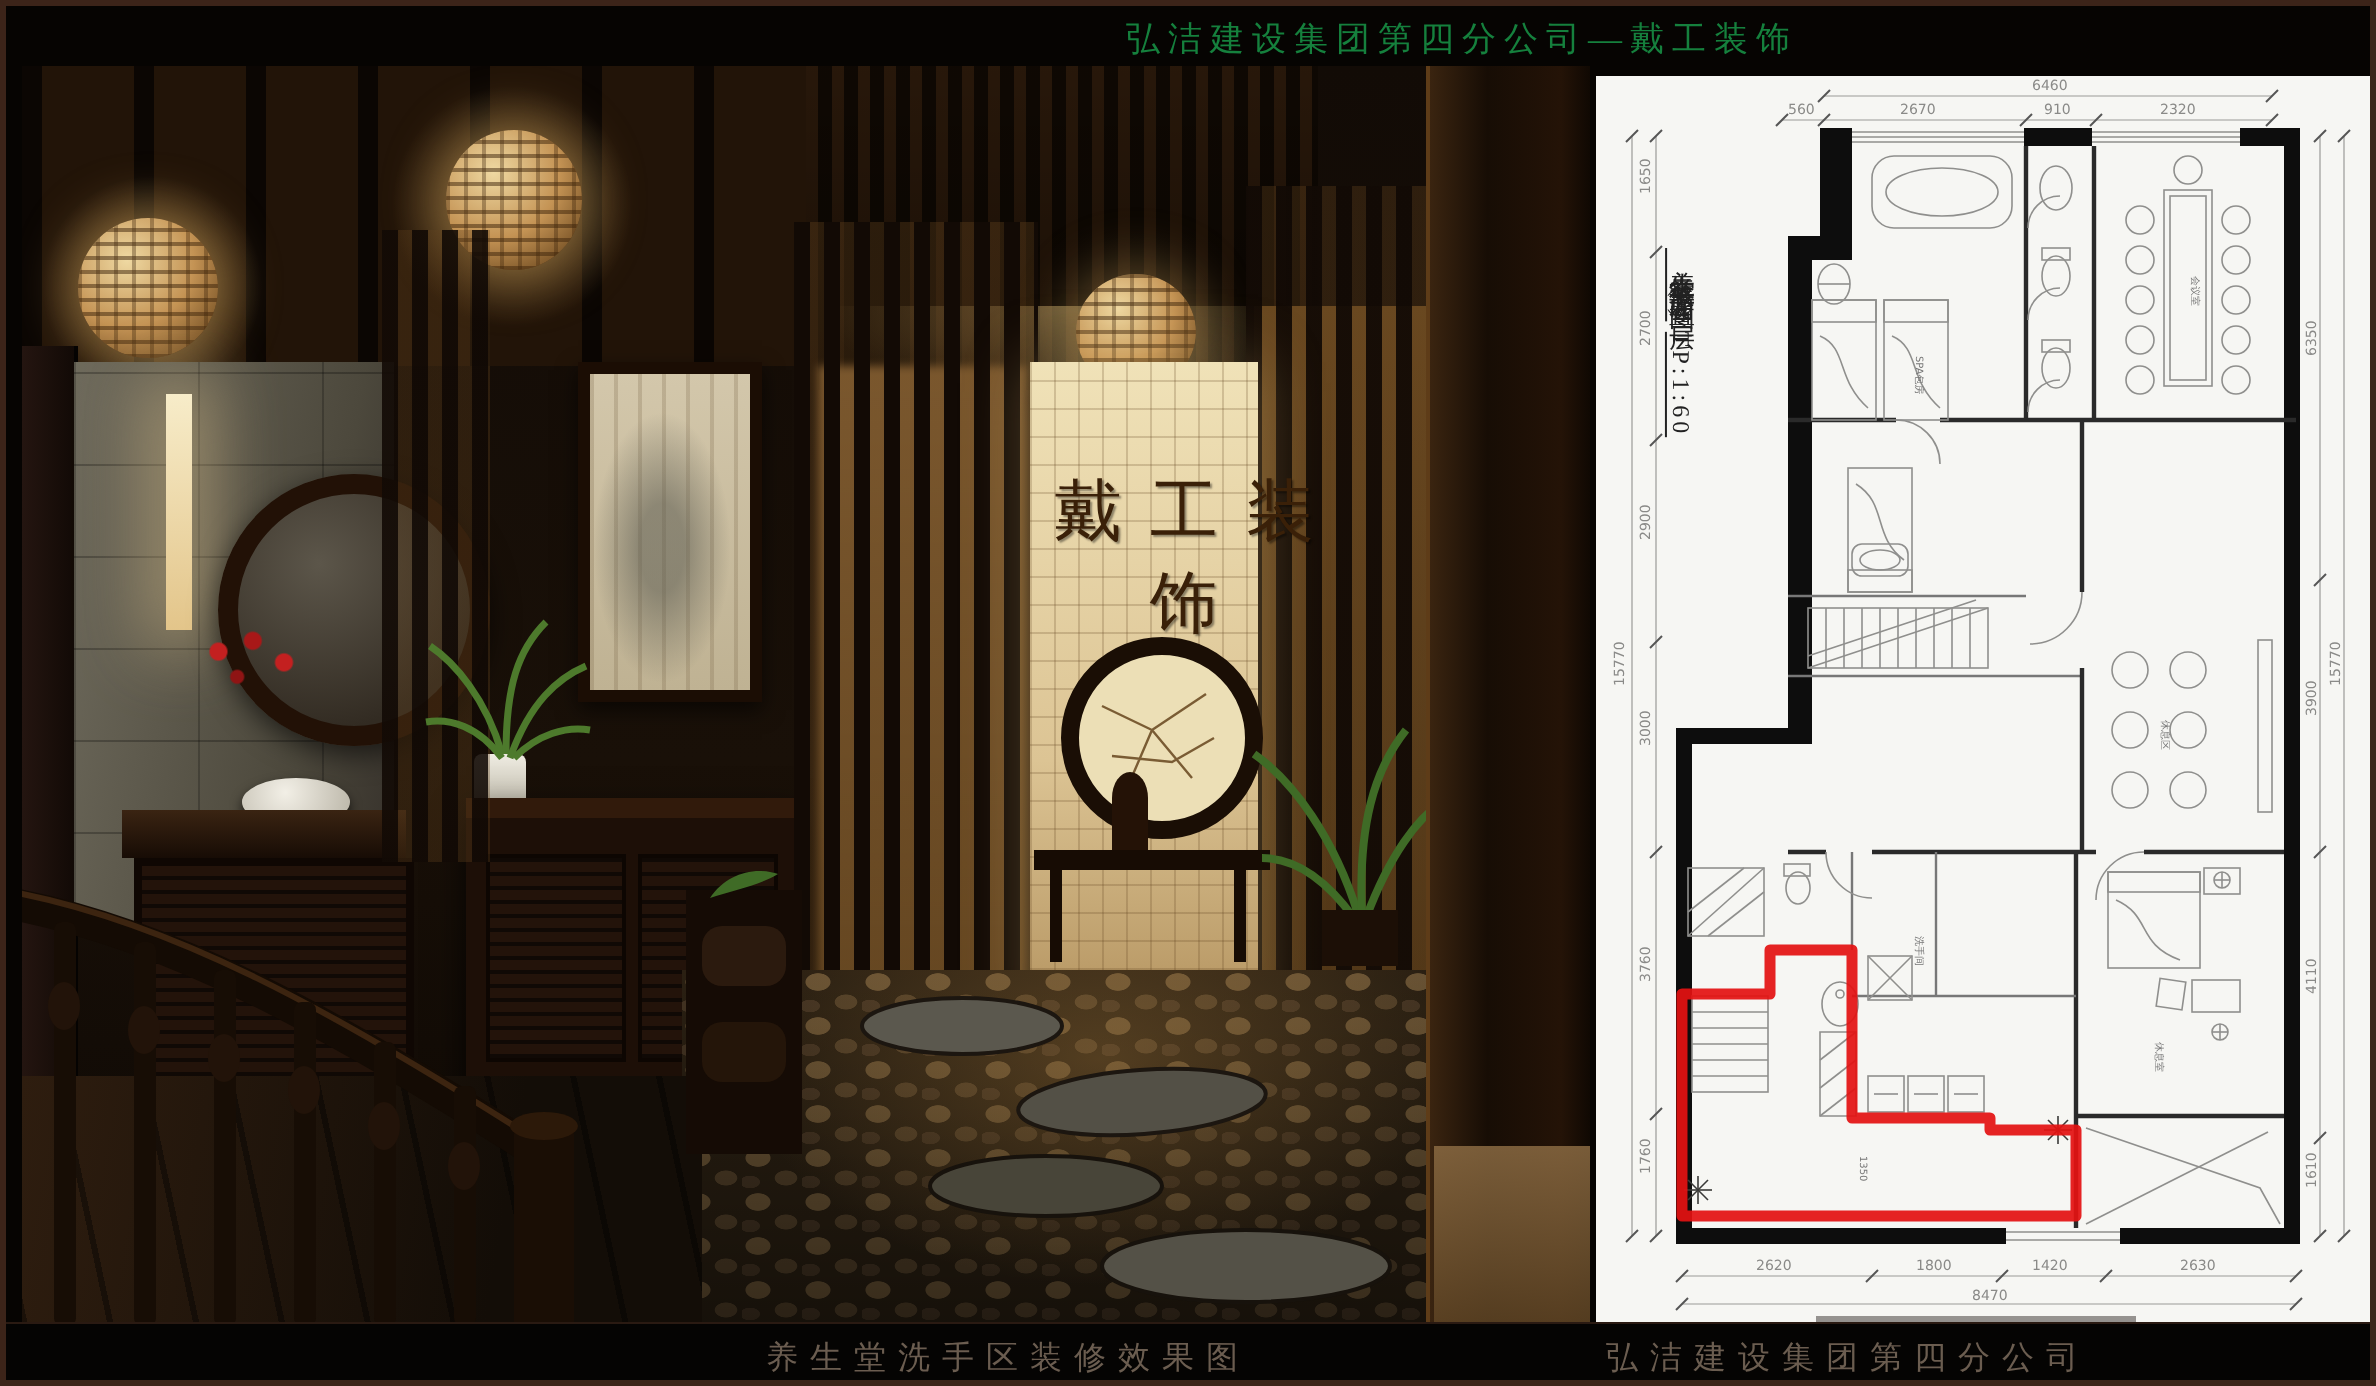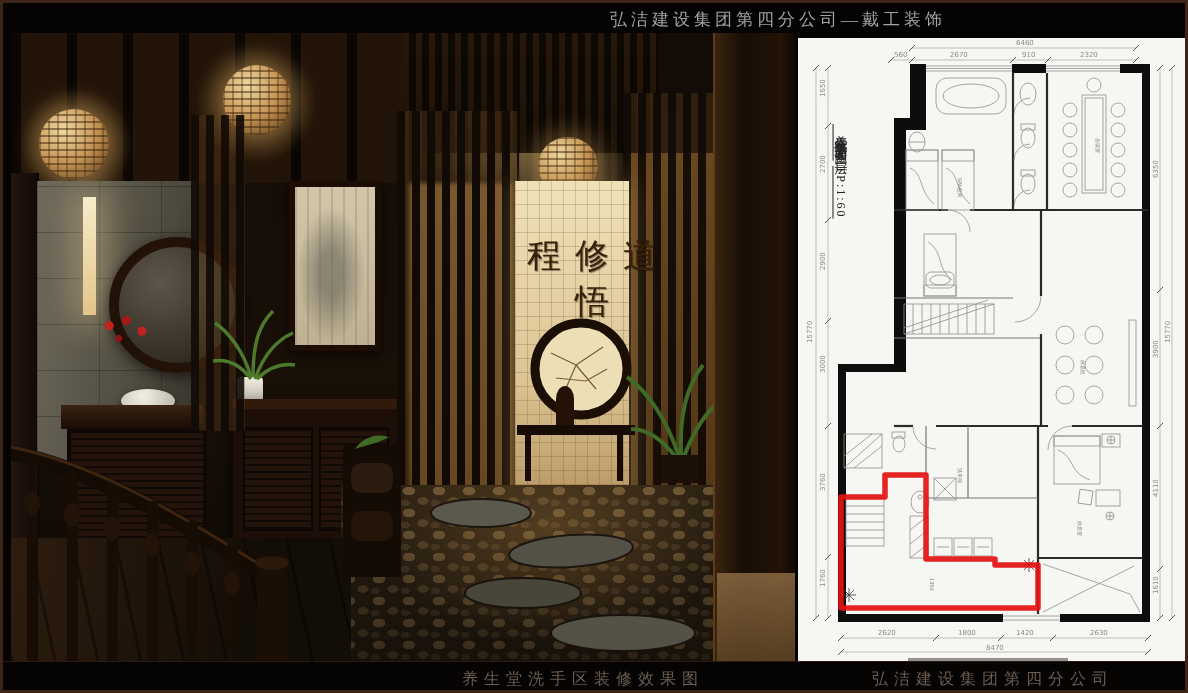--- a/index.html
+++ b/index.html
@@ -1,20 +1,20 @@
 <!DOCTYPE html>
 <html><head>
 <meta charset="utf-8">
 <style>
   html,body{margin:0;padding:0;background:#000;}
   #canvas{position:relative;width:1188px;height:693px;background:#060402;overflow:hidden;
           font-family:"Liberation Serif",serif;box-sizing:border-box;border:3px solid #3c2419;}
   .abs{position:absolute;}
-  .goldtext{color:#a3a3a3;letter-spacing:4px;text-align:center;font-size:17px;}
-  .caption{color:#6b5d50;letter-spacing:6px;text-align:center;font-size:16px;}
+  .goldtext{color:#15803d;letter-spacing:4px;font-size:17px;}
+  .caption{color:#6b5d50;letter-spacing:6px;text-align:left;font-size:16px;}
   
   #photo{left:8px;top:30px;width:784px;height:630px;background:linear-gradient(#120b06,#191008 55%,#0d0804);overflow:hidden;}
   .lantern{border-radius:50%;background:radial-gradient(circle at 35% 30%,#efd9a2,#c49354 50%,#6e4a20 88%);
            box-shadow:0 0 26px 6px rgba(235,190,110,.35);}
   .lantern:before{content:"";position:absolute;inset:0;border-radius:50%;
            background:repeating-linear-gradient(0deg,rgba(60,35,10,.5) 0 2px,transparent 2px 7px),
                       repeating-linear-gradient(90deg,rgba(60,35,10,.35) 0 2px,transparent 2px 9px);}
   .slatscreen{background:repeating-linear-gradient(90deg,#120a05 0 8px,rgba(96,64,28,.38) 8px 15px);}
   .louver{background:repeating-linear-gradient(0deg,rgba(0,0,0,.55) 0 2px,transparent 2px 7px),#23130a;}
   
@@ -110,21 +110,21 @@
     <div class="abs" style="left:616px;top:120px;width:88px;height:470px;
       background:linear-gradient(#6e4c22,#3c2810);"></div>
     <div class="abs slatscreen" style="left:612px;top:60px;width:92px;height:566px;opacity:.95;"></div>
 
     <div class="abs" style="left:504px;top:148px;width:114px;height:332px;
       background:
         repeating-linear-gradient(0deg,rgba(95,65,30,.22) 0 1px,transparent 1px 14px),
         repeating-linear-gradient(90deg,rgba(95,65,30,.22) 0 1px,transparent 1px 12px),
         linear-gradient(#f0e2b8,#dcc494 60%,#b3925e);box-shadow:0 0 30px rgba(235,200,130,.35);"></div>
     <div class="abs" style="left:498px;top:200px;width:180px;height:54px;font-size:34px;color:#3a2008;letter-spacing:14px;
-                text-align:center;text-shadow:1px 1px 1px rgba(0,0,0,.4);">程修道悟</div>
+                text-align:center;text-shadow:1px 1px 1px rgba(0,0,0,.4);">戴工装饰</div>
 
     <div class="abs" style="left:330px;top:452px;width:380px;height:178px;
       background-color:#3225157;background:
         radial-gradient(ellipse 10px 7px at 8px 6px, #6d5636 60%, transparent 65%),
         radial-gradient(ellipse 9px 6px at 22px 16px, #55422a 60%, transparent 65%),
         radial-gradient(ellipse 8px 5px at 4px 18px, #473624 60%, transparent 65%),
         #2c2113;background-size:30px 22px,30px 22px,30px 22px;"></div>
     <div class="abs" style="left:330px;top:452px;width:380px;height:178px;
       background:radial-gradient(ellipse at 55% 25%,rgba(190,140,70,.3),transparent 60%),linear-gradient(rgba(0,0,0,.05),rgba(0,0,0,.5));"></div>
 

